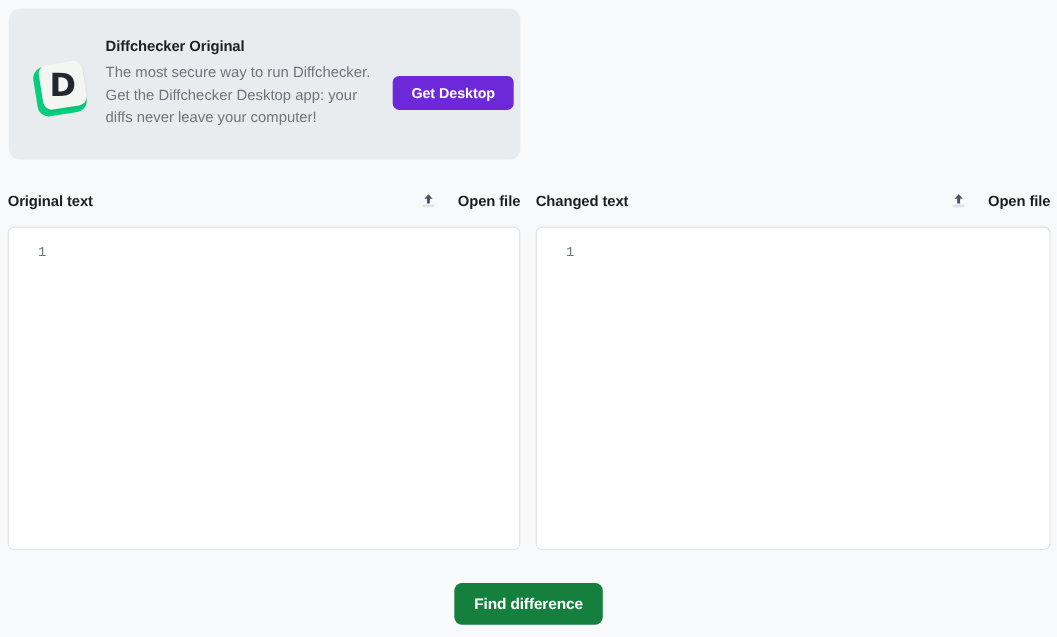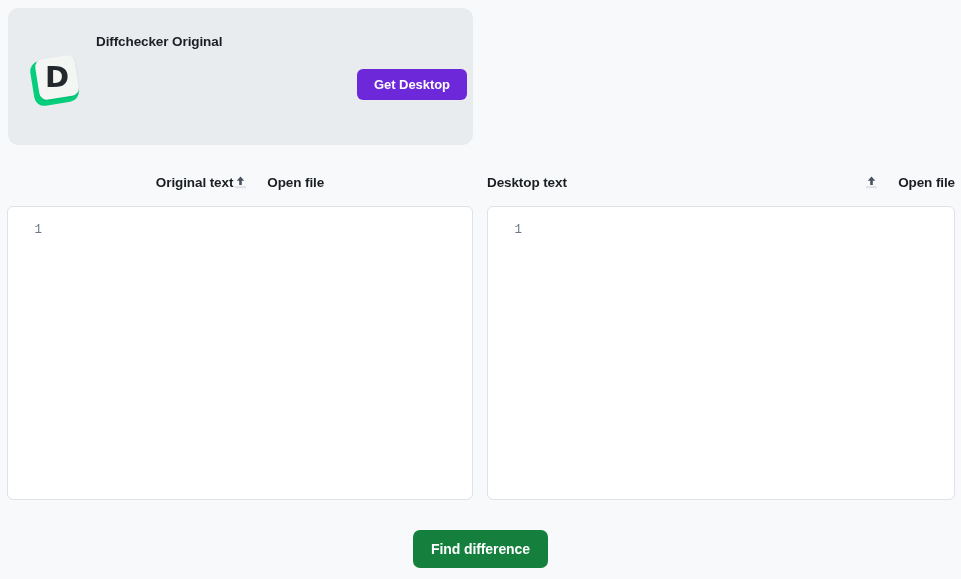--- a/index.html
+++ b/index.html
@@ -123,21 +123,21 @@
   
   .panel-head {
     position: absolute;
     top: 172px;
     height: 20px;
     display: flex;
     align-items: center;
     justify-content: space-between;
   }
 
-  .panel-head.left  { left: 7px;   width: 466px; justify-content: center; }
+  .panel-head.left  { left: 7px;   width: 466px; }
   .panel-head.right { left: 487px; width: 468px; }
 
   .panel-label {
     font-size: 13.5px;
     font-weight: bold;
     color: #1b1f23;
     letter-spacing: -0.1px;
   }
 
   .open-file-btn {
@@ -234,38 +234,39 @@
 
     <div class="promo-logo">
       <div class="logo-back"></div>
       <div class="logo-front">
         <span class="logo-letter">D</span>
       </div>
     </div>
 
     <div class="promo-text">
       <div class="promo-title">Diffchecker Original</div>
+      <div class="promo-desc">The most secure way to run Diffchecker. Get the Diffchecker Desktop app: your diffs never leave your computer!</div>
     </div>
 
     <button class="get-desktop-btn">Get Desktop</button>
   </div>
 
   <div class="panel-head left">
     <span class="panel-label">Original text</span>
     <button class="open-file-btn">
       <svg class="upload-icon" viewBox="0 0 16 16" aria-hidden="true">
         <path d="M8 1.6 L12 6.1 L9.4 6.1 L9.4 10.6 L6.6 10.6 L6.6 6.1 L4 6.1 Z" fill="#4a5263"></path>
         <rect x="2.2" y="11.6" width="11.6" height="2.6" rx="0.6" fill="#dfe3e8"></rect>
       </svg>
       <span>Open file</span>
     </button>
   </div>
 
   <div class="panel-head right">
-    <span class="panel-label">Desktop text</span>
+    <span class="panel-label">Changed text</span>
     <button class="open-file-btn">
       <svg class="upload-icon" viewBox="0 0 16 16" aria-hidden="true">
         <path d="M8 1.6 L12 6.1 L9.4 6.1 L9.4 10.6 L6.6 10.6 L6.6 6.1 L4 6.1 Z" fill="#4a5263"></path>
         <rect x="2.2" y="11.6" width="11.6" height="2.6" rx="0.6" fill="#dfe3e8"></rect>
       </svg>
       <span>Open file</span>
     </button>
   </div>
 
   <div class="text-panel left">

